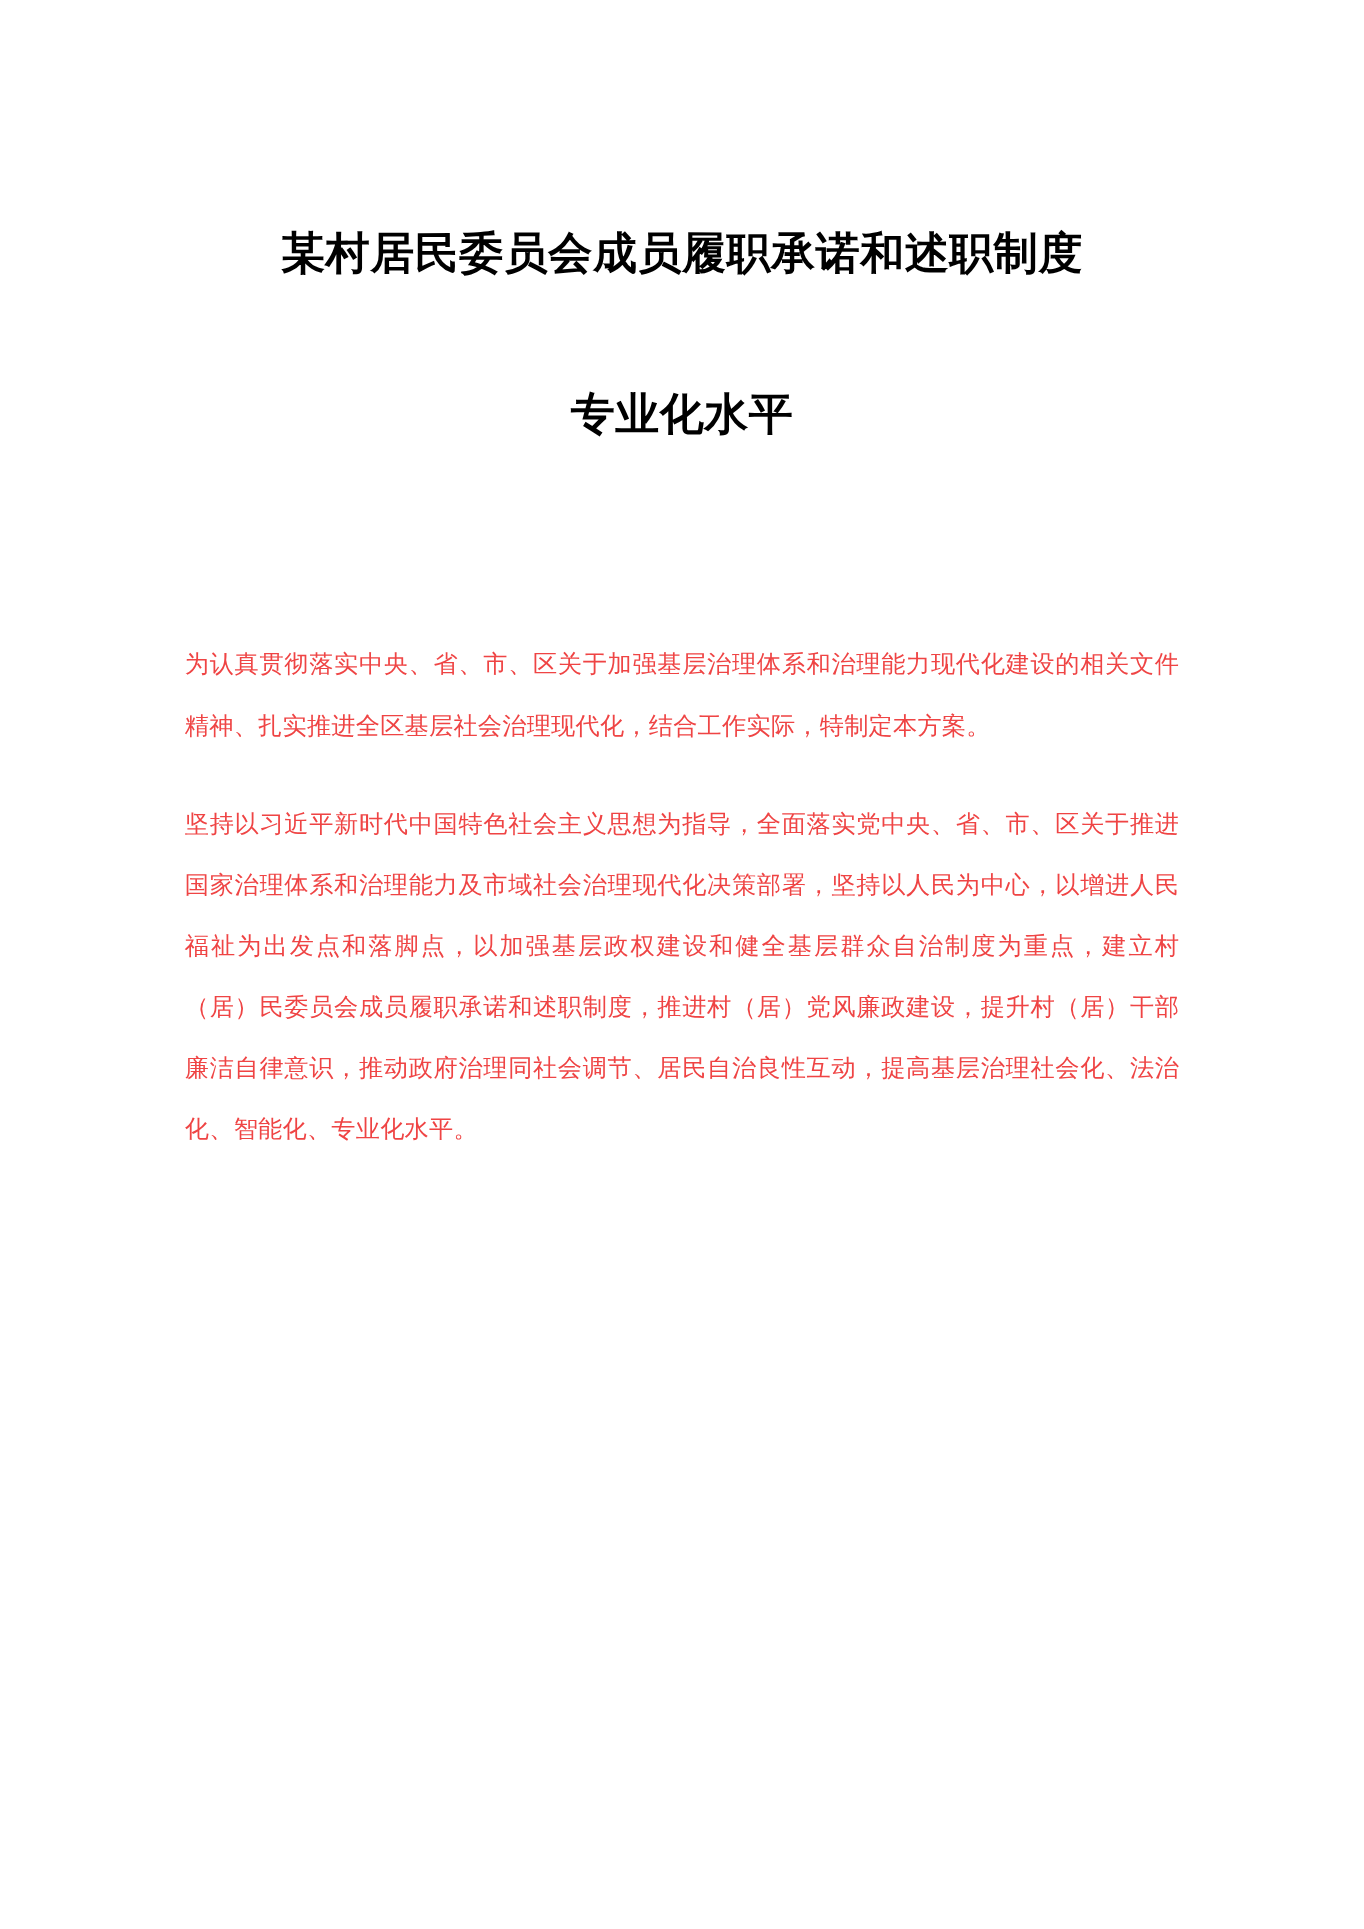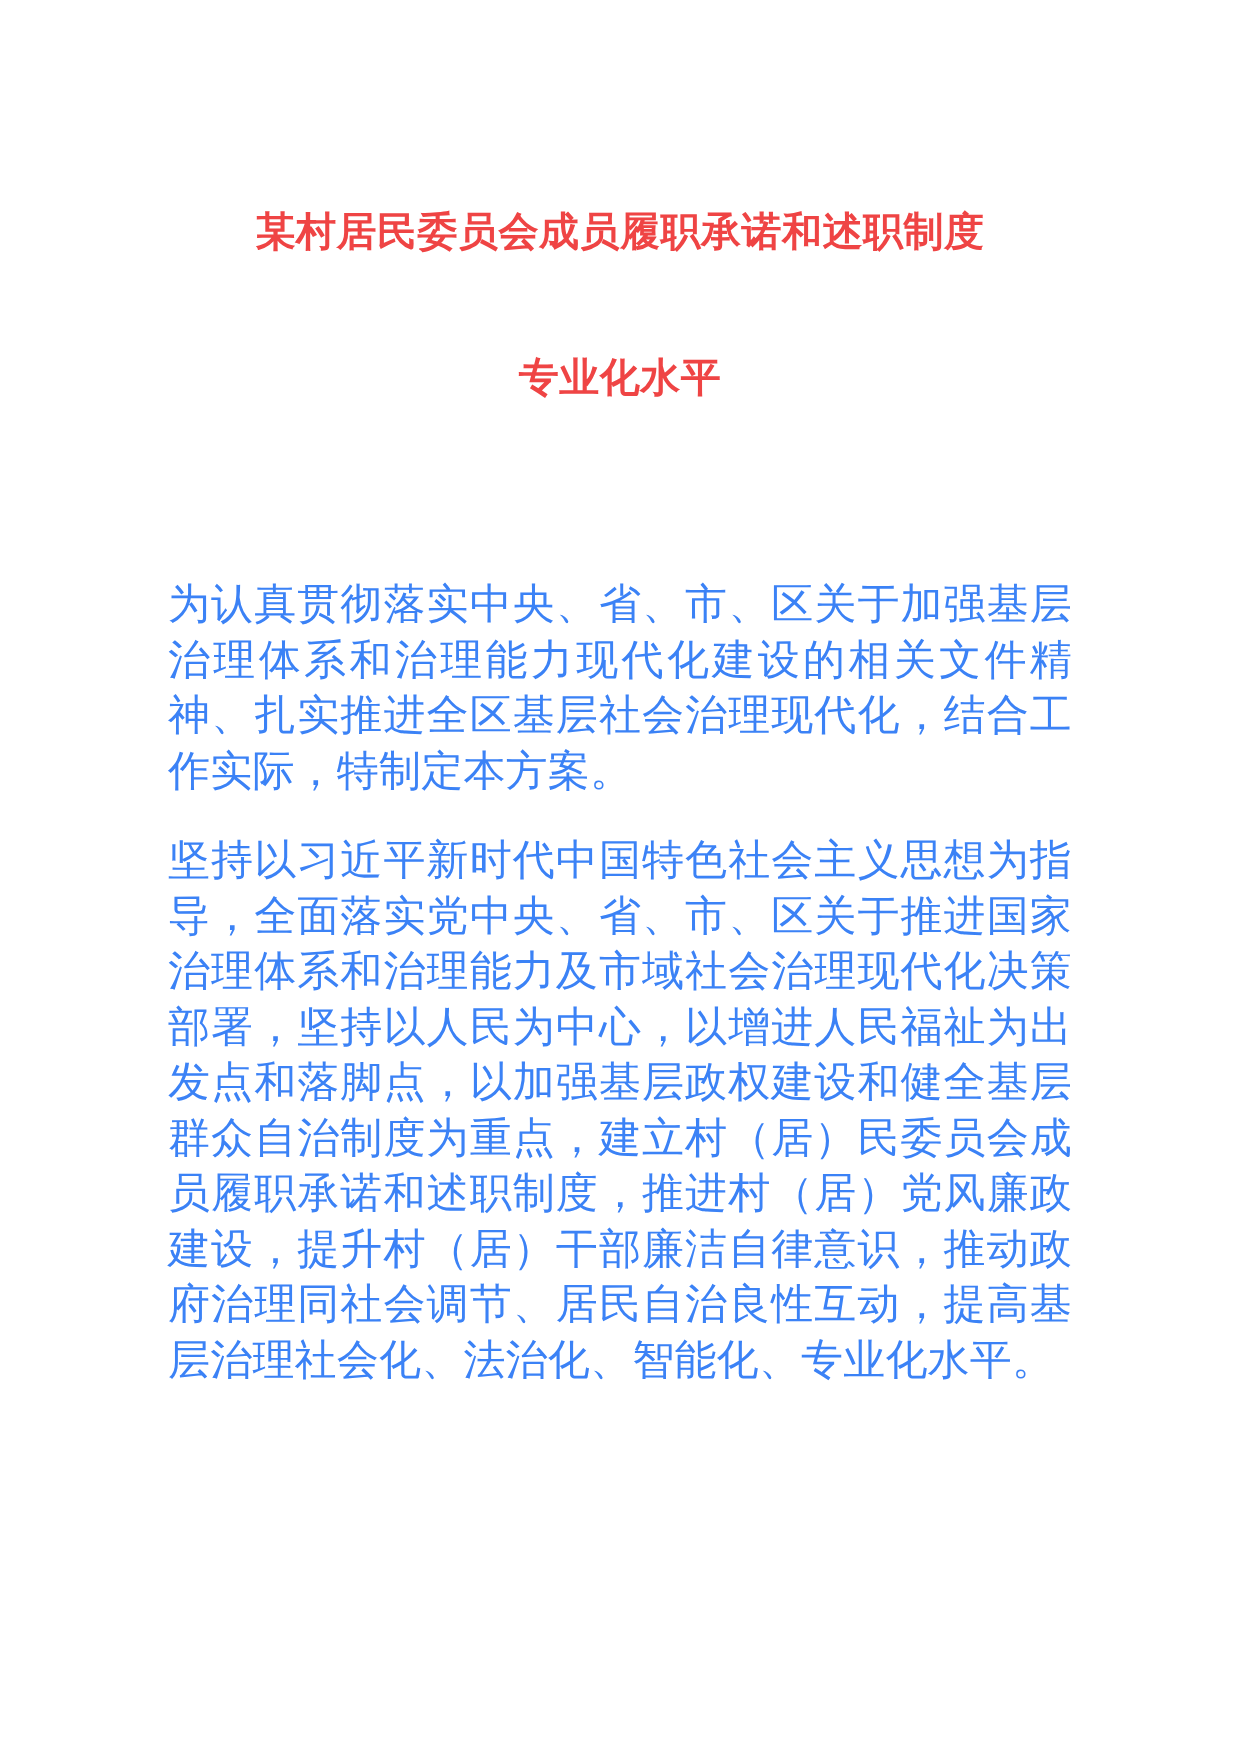--- a/index.html
+++ b/index.html
@@ -24,32 +24,32 @@
   }
   .title-block {
     padding-top: 158px;
     text-align: center;
   }
   .doc-title-line {
     font-size: 40px;
     font-weight: bold;
     letter-spacing: 0.5px;
     line-height: 146px;
-    color: #ef4444;
+    color: #000000;
     white-space: nowrap;
   }
   .body-block {
     margin-top: 126px;
   }
   .para {
-    font-size: 42px;
+    font-size: 22px;
     line-height: 55.5px;
     text-align: justify;
     text-justify: inter-ideograph;
-    color: #3b82f6;
+    color: #ef4444;
     margin: 0 0 34px 0;
     letter-spacing: 0.2px;
   }
   .para.heading-para {
     margin-bottom: 40px;
   }
   .para:last-child {
     margin-bottom: 0;
   }
 </style>

